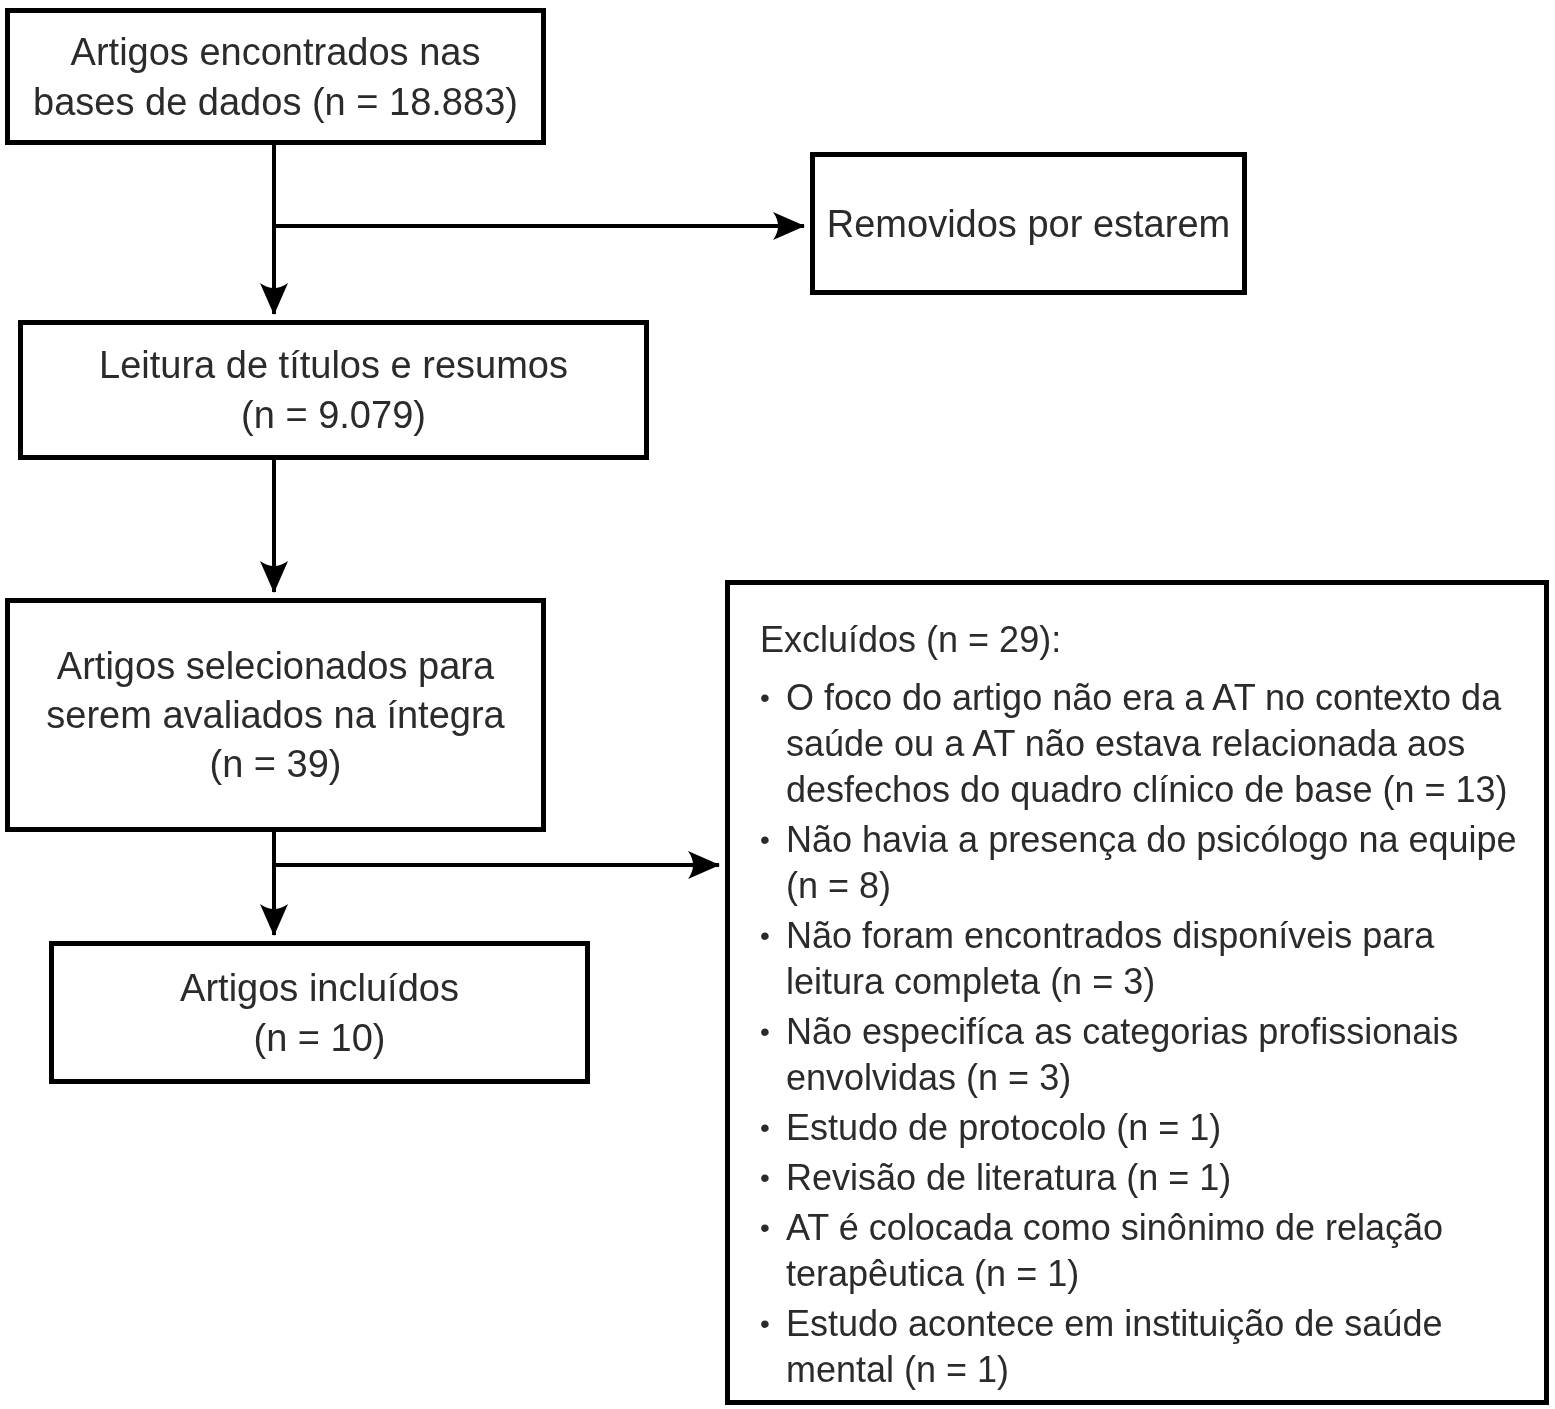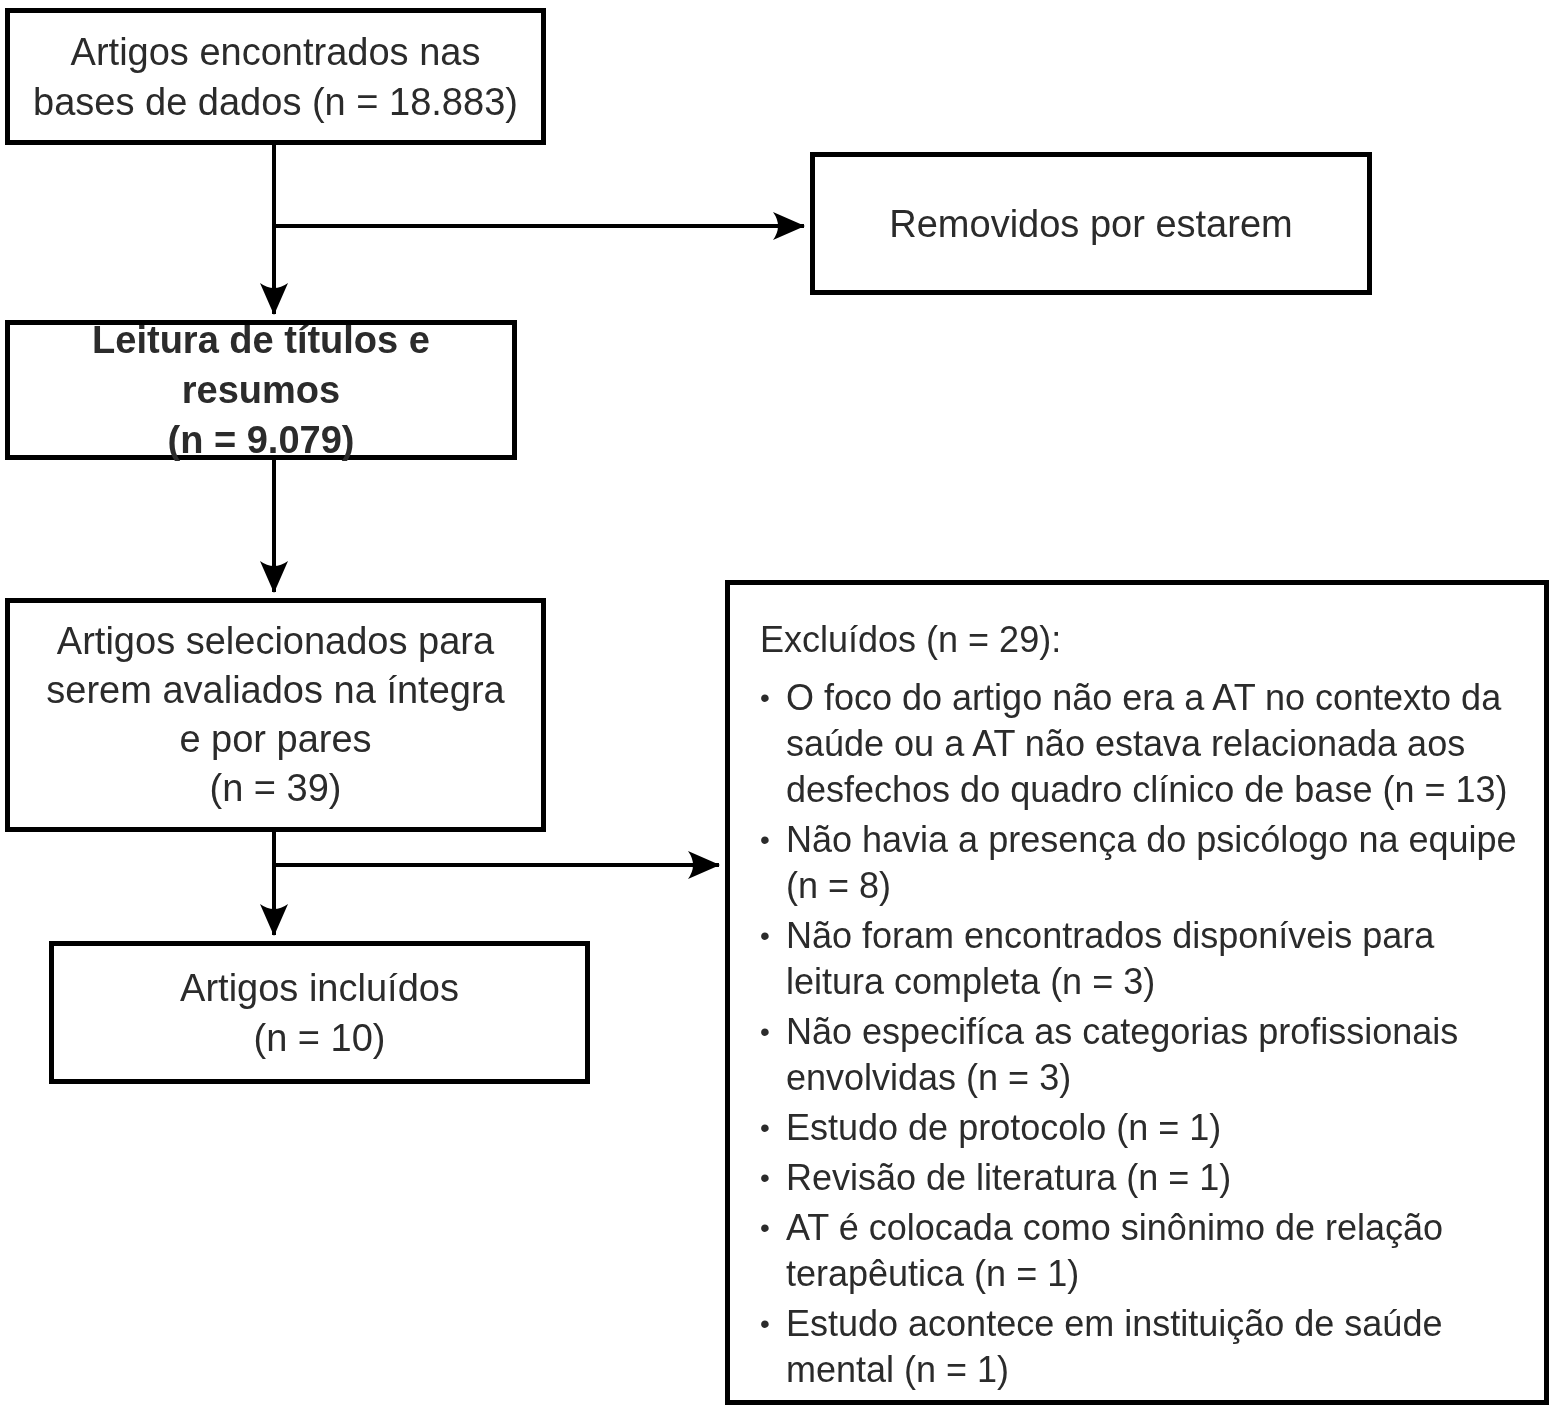--- a/index.html
+++ b/index.html
@@ -32,22 +32,22 @@
     display: flex;
     flex-direction: column;
     align-items: center;
     justify-content: center;
     text-align: center;
     font-size: 38px;
     line-height: 50px;
     font-weight: 400;
   }
   .b1 { left: 5px;   top: 8px;   width: 541px; height: 137px; }
-  .b2 { left: 810px; top: 152px; width: 562px; height: 143px; }
-  .b3 { left: 5px;   top: 320px; width: 512px; height: 140px; font-weight: bold; }
+  .b2 { left: 810px; top: 152px; width: 437px; height: 143px; }
+  .b3 { left: 18px;   top: 320px; width: 631px; height: 140px; }
   .b4 { left: 5px;   top: 598px; width: 541px; height: 234px; line-height: 49px; }
   .b5 { left: 5px;   top: 941px; width: 541px; height: 143px; margin-left: 44px; }
   .exclusions-box {
     position: absolute;
     box-sizing: border-box;
     left: 725px; top: 580px;
     width: 824px; height: 825px;
     border: 5px solid #000000;
     background: #ffffff;
     padding: 32px 18px 20px 30px;
@@ -107,21 +107,20 @@
   </div>
 
   <div class="box b3">
     <div>Leitura de títulos e resumos</div>
     <div>(n = 9.079)</div>
   </div>
 
   <div class="box b4">
     <div>Artigos selecionados para</div>
     <div>serem avaliados na íntegra</div>
-    <div>e por pares</div>
     <div>(n = 39)</div>
   </div>
 
   <div class="box b5">
     <div>Artigos incluídos</div>
     <div>(n = 10)</div>
   </div>
 
   <div class="exclusions-box">
     <p class="exclusions-title">Excluídos (n = 29):</p>

